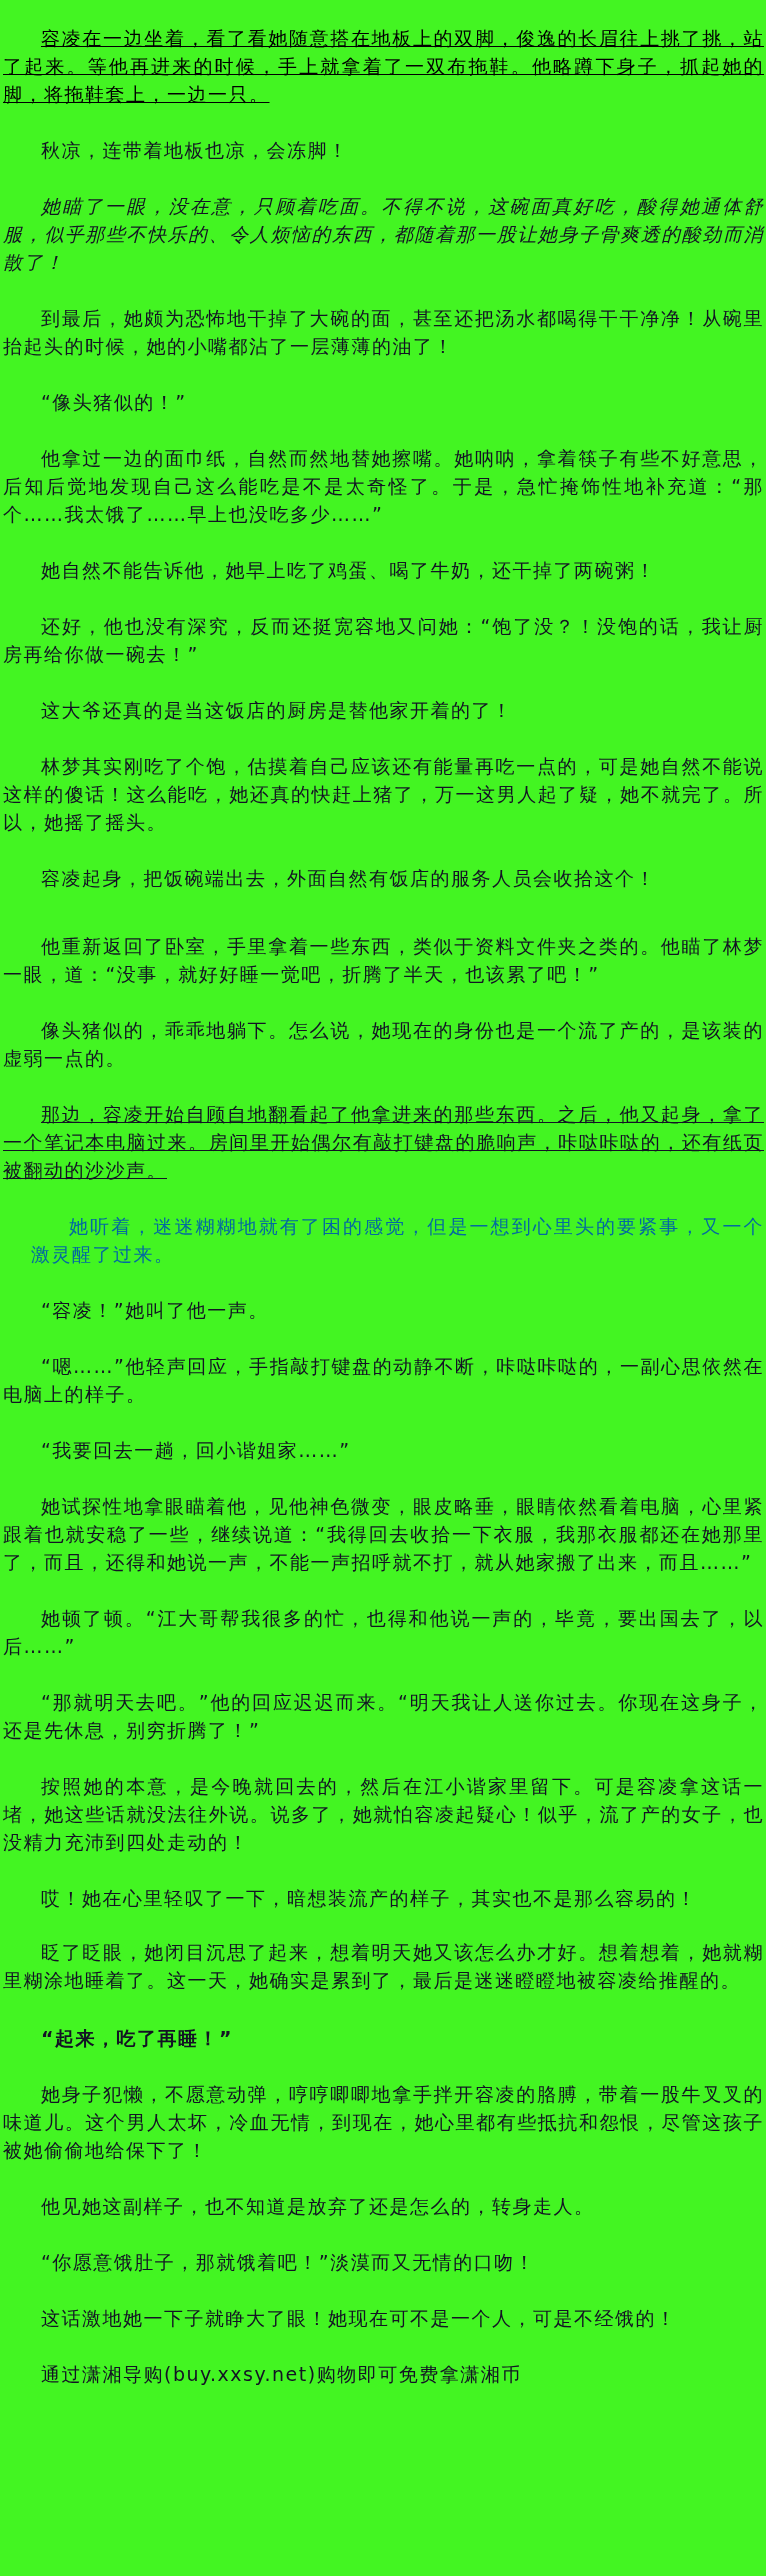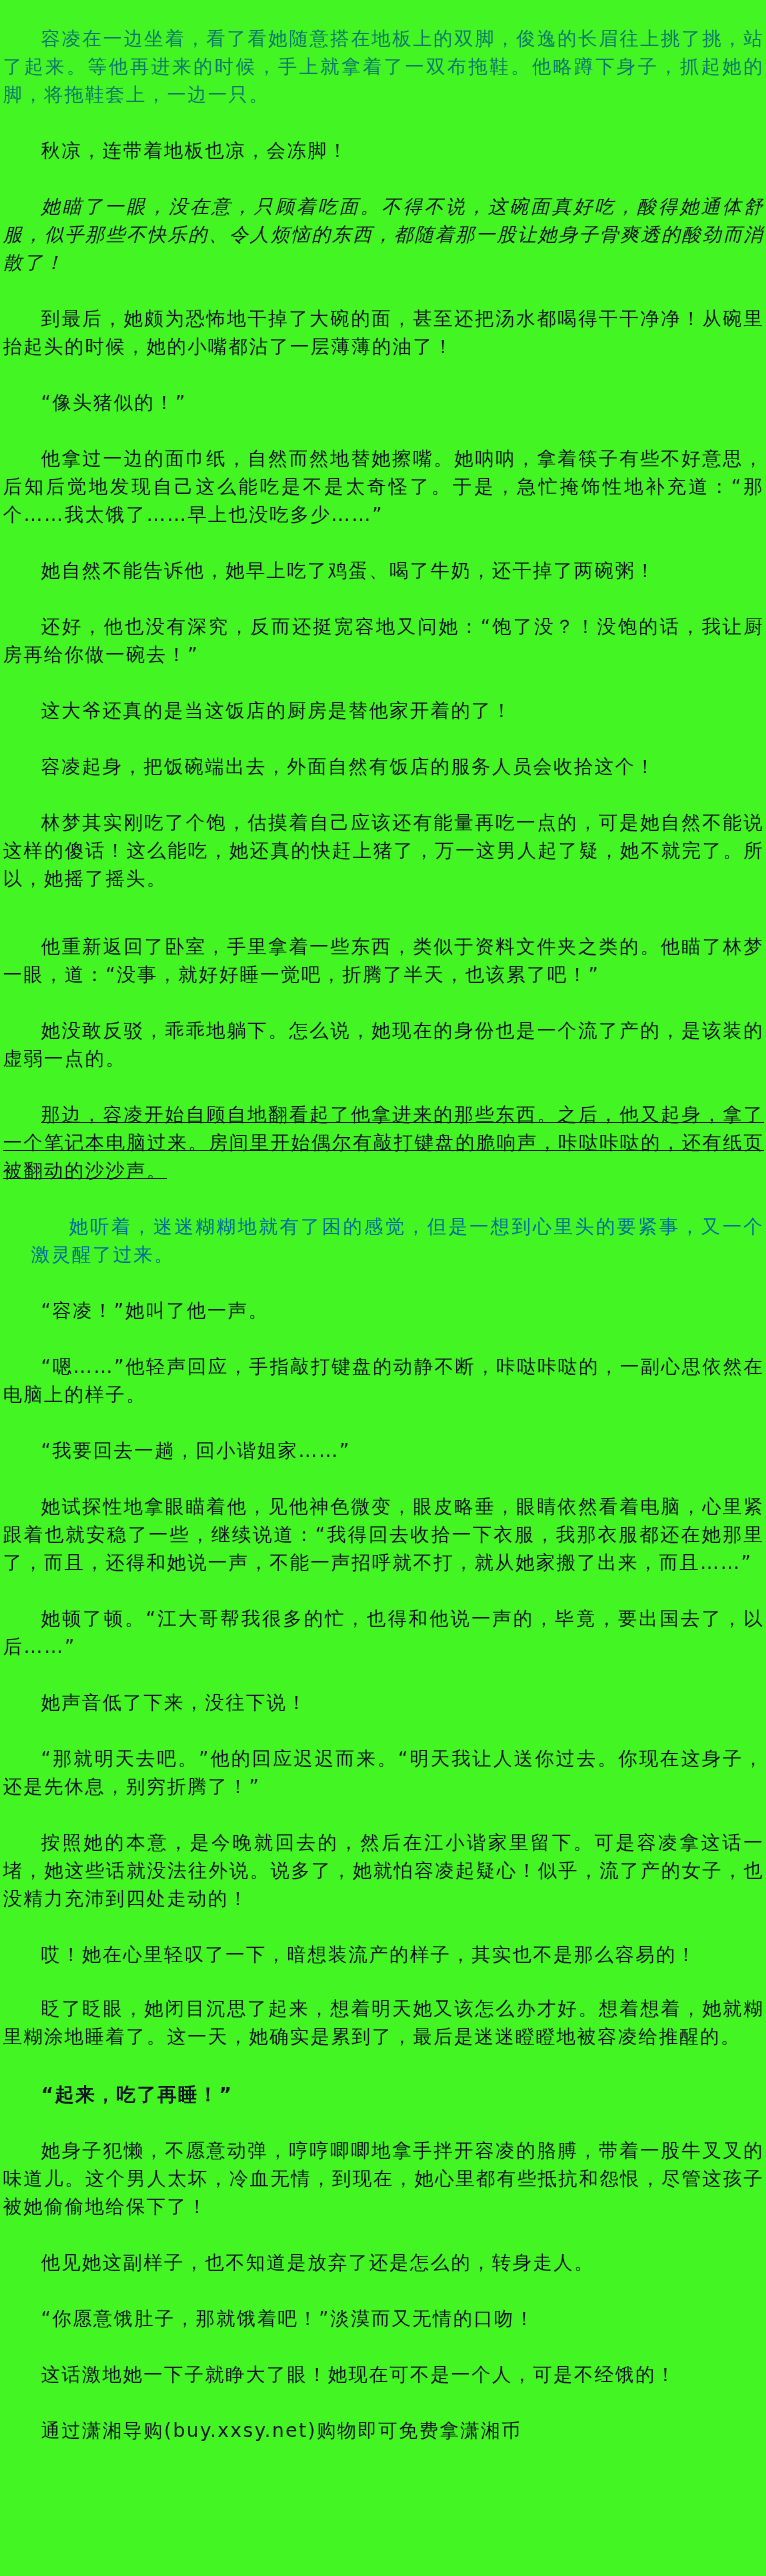--- a/index.html
+++ b/index.html
@@ -32,41 +32,40 @@
   }
   .novel-page p.footer-promo {
     margin-top: 0;
     text-indent: 2em;
   }
 </style>
 </head>
 <body style="background: rgb(67, 245, 34);">
 
 <div class="novel-page">
-  <p style="color: #0f766e;">容凌在一边坐着，看了看她随意搭在地板上的双脚，俊逸的长眉往上挑了挑，站了起来。等他再进来的时候，手上就拿着了一双布拖鞋。他略蹲下身子，抓起她的脚，将拖鞋套上，一边一只。</p>
+  <p style="color: #000000; text-decoration: underline;">容凌在一边坐着，看了看她随意搭在地板上的双脚，俊逸的长眉往上挑了挑，站了起来。等他再进来的时候，手上就拿着了一双布拖鞋。他略蹲下身子，抓起她的脚，将拖鞋套上，一边一只。</p>
   <p style="color: rgb(19, 19, 36);">秋凉，连带着地板也凉，会冻脚！</p>
   <p style="color: rgb(19, 19, 36); font-style: italic;">她瞄了一眼，没在意，只顾着吃面。不得不说，这碗面真好吃，酸得她通体舒服，似乎那些不快乐的、令人烦恼的东西，都随着那一股让她身子骨爽透的酸劲而消散了！</p>
   <p style="color: rgb(19, 19, 36);">到最后，她颇为恐怖地干掉了大碗的面，甚至还把汤水都喝得干干净净！从碗里抬起头的时候，她的小嘴都沾了一层薄薄的油了！</p>
   <p style="color: rgb(19, 19, 36);">“像头猪似的！”</p>
   <p style="color: rgb(19, 19, 36);">他拿过一边的面巾纸，自然而然地替她擦嘴。她呐呐，拿着筷子有些不好意思，后知后觉地发现自己这么能吃是不是太奇怪了。于是，急忙掩饰性地补充道：“那个……我太饿了……早上也没吃多少……”</p>
   <p style="color: rgb(19, 19, 36);">她自然不能告诉他，她早上吃了鸡蛋、喝了牛奶，还干掉了两碗粥！</p>
   <p style="color: rgb(19, 19, 36);">还好，他也没有深究，反而还挺宽容地又问她：“饱了没？！没饱的话，我让厨房再给你做一碗去！”</p>
   <p style="color: rgb(19, 19, 36);">这大爷还真的是当这饭店的厨房是替他家开着的了！</p>
+  <p style="color: rgb(19, 19, 36);">林梦其实刚吃了个饱，估摸着自己应该还有能量再吃一点的，可是她自然不能说这样的傻话！这么能吃，她还真的快赶上猪了，万一这男人起了疑，她不就完了。所以，她摇了摇头。</p>
   <p style="color: rgb(19, 19, 36);">容凌起身，把饭碗端出去，外面自然有饭店的服务人员会收拾这个！</p>
-  <p style="color: rgb(19, 19, 36);">林梦其实刚吃了个饱，估摸着自己应该还有能量再吃一点的，可是她自然不能说这样的傻话！这么能吃，她还真的快赶上猪了，万一这男人起了疑，她不就完了。所以，她摇了摇头。</p>
   <p style="color: rgb(19, 19, 36); margin-top: 40px;">他重新返回了卧室，手里拿着一些东西，类似于资料文件夹之类的。他瞄了林梦一眼，道：“没事，就好好睡一觉吧，折腾了半天，也该累了吧！”</p>
-  <p style="color: rgb(19, 19, 36);">她没敢反驳，乖乖地躺下。怎么说，她现在的身份也是一个流了产的，是该装的虚弱一点的。</p>
+  <p style="color: rgb(19, 19, 36);">像头猪似的，乖乖地躺下。怎么说，她现在的身份也是一个流了产的，是该装的虚弱一点的。</p>
   <p style="color: rgb(19, 19, 36); text-decoration: underline;">那边，容凌开始自顾自地翻看起了他拿进来的那些东西。之后，他又起身，拿了一个笔记本电脑过来。房间里开始偶尔有敲打键盘的脆响声，咔哒咔哒的，还有纸页被翻动的沙沙声。</p>
   <p style="color: #0369a1; margin-left: 28px;">她听着，迷迷糊糊地就有了困的感觉，但是一想到心里头的要紧事，又一个激灵醒了过来。</p>
   <p style="color: rgb(19, 19, 36);">“容凌！”她叫了他一声。</p>
   <p style="color: rgb(19, 19, 36);">“嗯……”他轻声回应，手指敲打键盘的动静不断，咔哒咔哒的，一副心思依然在电脑上的样子。</p>
   <p style="color: rgb(19, 19, 36);">“我要回去一趟，回小谐姐家……”</p>
   <p style="color: rgb(19, 19, 36);">她试探性地拿眼瞄着他，见他神色微变，眼皮略垂，眼睛依然看着电脑，心里紧跟着也就安稳了一些，继续说道：“我得回去收拾一下衣服，我那衣服都还在她那里了，而且，还得和她说一声，不能一声招呼就不打，就从她家搬了出来，而且……”</p>
   <p style="color: rgb(19, 19, 36);">她顿了顿。“江大哥帮我很多的忙，也得和他说一声的，毕竟，要出国去了，以后……”</p>
-  <p style="color: rgb(19, 19, 36);">她声音低了下来，没往下说！</p>
   <p style="color: rgb(19, 19, 36); margin-top: 12px;">“那就明天去吧。”他的回应迟迟而来。“明天我让人送你过去。你现在这身子，还是先休息，别穷折腾了！”</p>
   <p style="color: rgb(19, 19, 36);">按照她的本意，是今晚就回去的，然后在江小谐家里留下。可是容凌拿这话一堵，她这些话就没法往外说。说多了，她就怕容凌起疑心！似乎，流了产的女子，也没精力充沛到四处走动的！</p>
   <p style="color: rgb(19, 19, 36);">哎！她在心里轻叹了一下，暗想装流产的样子，其实也不是那么容易的！</p>
   <p style="color: rgb(19, 19, 36); font-family: Liberation Mono, monospace;">眨了眨眼，她闭目沉思了起来，想着明天她又该怎么办才好。想着想着，她就糊里糊涂地睡着了。这一天，她确实是累到了，最后是迷迷瞪瞪地被容凌给推醒的。</p>
   <p style="color: rgb(19, 19, 36); font-weight: bold;">“起来，吃了再睡！”</p>
   <p style="color: rgb(19, 19, 36);">她身子犯懒，不愿意动弹，哼哼唧唧地拿手拌开容凌的胳膊，带着一股牛叉叉的味道儿。这个男人太坏，冷血无情，到现在，她心里都有些抵抗和怨恨，尽管这孩子被她偷偷地给保下了！</p>
   <p style="color: rgb(19, 19, 36);">他见她这副样子，也不知道是放弃了还是怎么的，转身走人。</p>
   <p style="color: rgb(19, 19, 36);">“你愿意饿肚子，那就饿着吧！”淡漠而又无情的口吻！</p>
   <p style="color: rgb(19, 19, 36);">这话激地她一下子就睁大了眼！她现在可不是一个人，可是不经饿的！</p>
   <p class="footer-promo" style="color: rgb(19, 19, 36);">通过潇湘导购(buy.xxsy.net)购物即可免费拿潇湘币</p>

